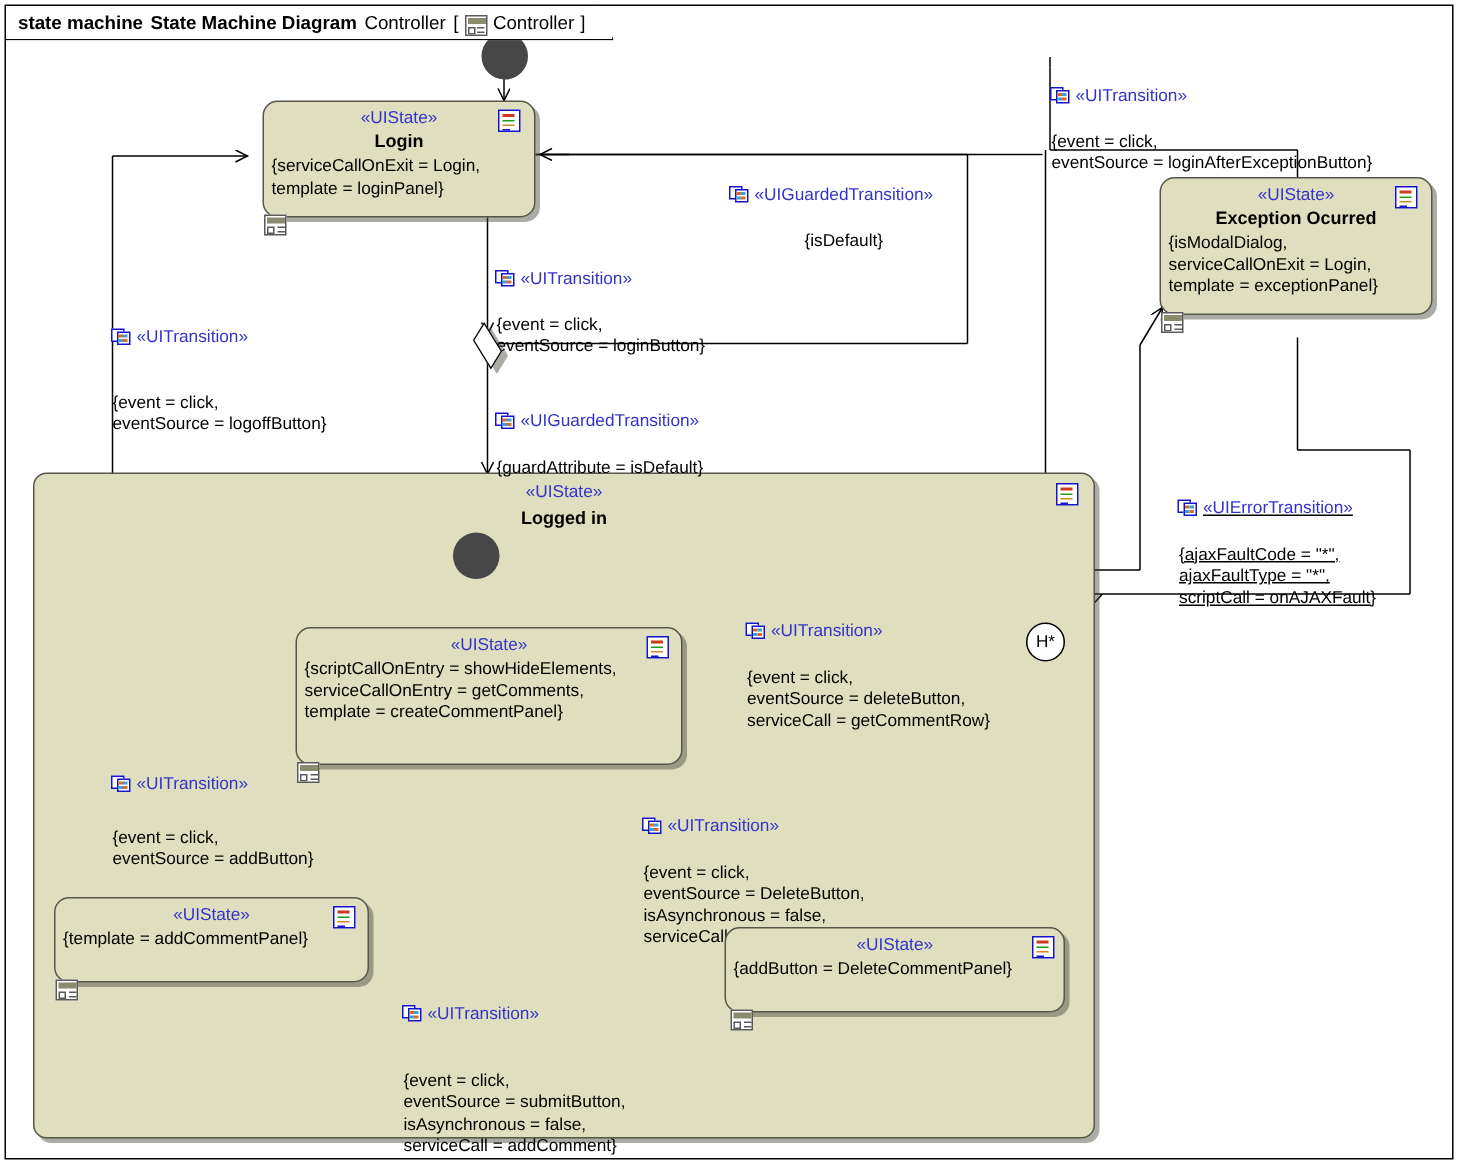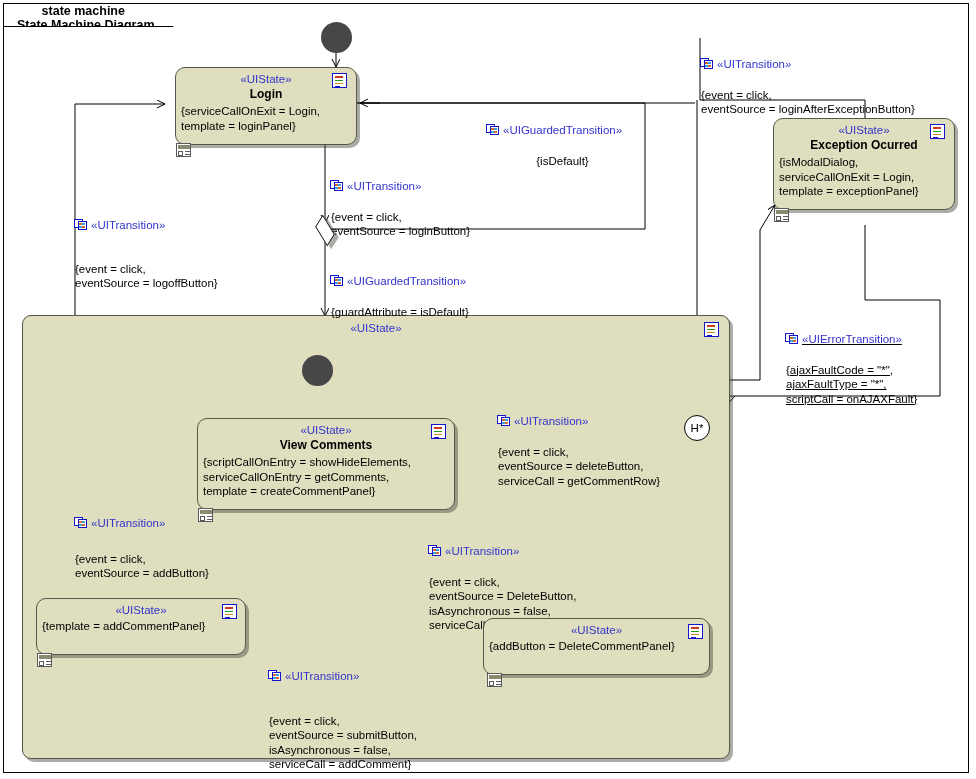--- a/index.html
+++ b/index.html
@@ -12,21 +12,20 @@
     border:1px solid #000;background:#fff;box-sizing:border-box;
     border-top-left-radius:0;
   }
   .frame-tab{
     position:absolute;left:3px;top:3px;height:24px;
     background:#fff;border:1px solid #000;border-bottom:1px solid #000;
     box-sizing:border-box;display:flex;align-items:center;
     padding:0 7px 0 8px;white-space:nowrap;z-index:6;
     clip-path:polygon(0 0, calc(100% - 11px) 0, 100% 100%, 0 100%);
     padding-right:18px;
-    flex-direction:column;
   }
   .frame-tab .kw{font-size:12.5px;font-weight:bold;color:#000;}
   .frame-tab .nm{font-size:12.5px;color:#000;margin-left:5px;}
   .frame-tab .brk{font-size:12.5px;color:#000;}
 
   
   svg.lines{position:absolute;left:0;top:0;width:976px;height:779px;overflow:visible;z-index:1;}
   svg.lines line,svg.lines path,svg.lines polyline{stroke:#000;stroke-width:1;fill:none;}
 
   
@@ -198,20 +197,21 @@
     <line x1="693" y1="440" x2="693" y2="618" marker-end="url(#ar)"></line>
 
     <polyline points="487,650 425,650"></polyline>
     <line x1="425" y1="650" x2="425" y2="515" marker-end="url(#ar)"></line>
 
     <line x1="425" y1="515" x2="425" y2="525"></line>
   </svg>
 
   <div class="composite" style="left:22px;top:315px;width:708px;height:444px;">
     <div class="cs-stereo">«UIState»</div>
+    <div class="cs-title">Logged in</div>
   </div>
   <div class="doc-ico" style="left:704px;top:322px;">
     <i class="a"></i>
       <i class="b"></i>
       <i class="c"></i>
       <i class="d"></i>
   </div>
 
   <div class="init-node" style="left:302px;top:355px;width:31px;height:31px;"></div>
 
@@ -262,21 +262,20 @@
   </div>
   <div class="sub-ico" style="left:774px;top:208px;">
     <span class="hd"></span>
       <span class="bx"></span>
       <span class="ln"></span>
       <span class="ln2"></span>
   </div>
 
   <div class="state" style="left:197px;top:418px;width:258px;height:92px;">
     <div class="stereo">«UIState»</div>
-    <div class="title">View Comments</div>
     <div class="props">{scriptCallOnEntry = showHideElements,
 serviceCallOnEntry = getComments,
 template = createCommentPanel}</div>
   </div>
   <div class="doc-ico" style="left:431px;top:424px;">
     <i class="a"></i>
       <i class="b"></i>
       <i class="c"></i>
       <i class="d"></i>
   </div>

